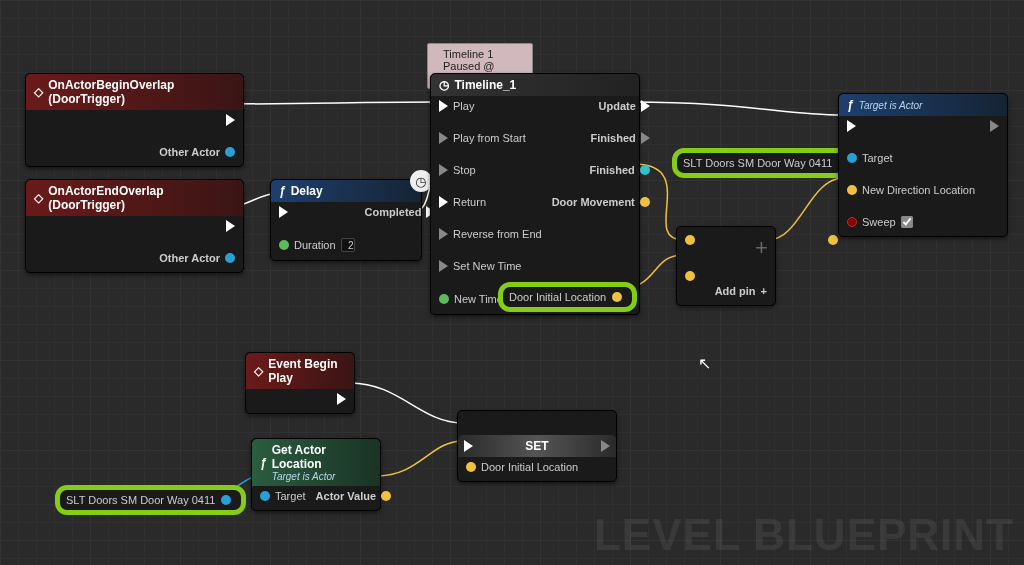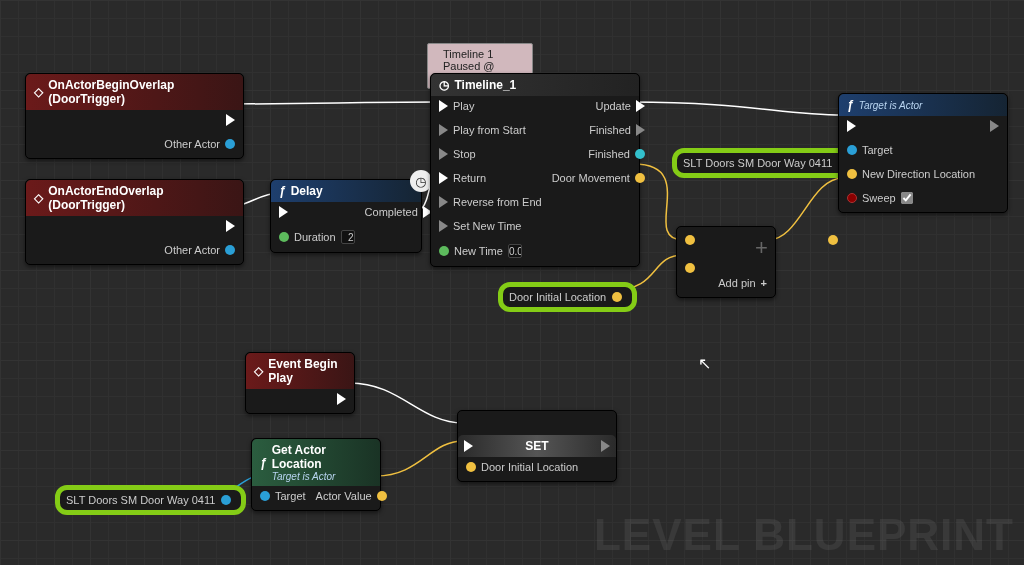--- a/index.html
+++ b/index.html
@@ -37,23 +37,23 @@
   border-top-left-radius:5px; border-top-right-radius:5px;
   color:#fff;
 }
 .hdr-red { background:linear-gradient(90deg,#6b1a1a,#3a1515); }
 .hdr-blue { background:linear-gradient(90deg,#1e3f6e,#152433); }
 .hdr-green { background:linear-gradient(90deg,#2b5d3f,#1a3325); }
 .hdr-dark { background:linear-gradient(90deg,#333,#222); }
 .hdr-set { background:linear-gradient(90deg,#2a2a2a,#555,#2a2a2a); text-align:center; justify-content:center;margin-top:24px; }
 .node-sub { font-size:10px; font-style:italic; color:#b8d4f0; font-weight:400; display:block; }
 .node-body { padding:4px 8px 8px 8px; display:flex; justify-content:space-between; gap:10px; }
-.col { display:flex; flex-direction:column; gap:12px; }
+.col { display:flex; flex-direction:column; gap:20px; }
 .pin { display:flex; align-items:center; gap:5px; font-size:11px; color:#ccc; white-space:nowrap; }
-.pin-r { justify-content:flex-end; }
+.pin-r { justify-content:flex-end;font-weight:bold; }
 .pin-exec-in, .pin-exec-out {
   width:0; height:0; border-top:6px solid transparent;
   border-bottom:6px solid transparent;
 }
 .pin-exec-in { border-left:9px solid #fff; }
 .pin-exec-out { border-left:9px solid #fff; }
 .pin-exec-hollow {
   width:0; height:0; border-top:6px solid transparent;
   border-bottom:6px solid transparent; border-left:9px solid #888;
 }

